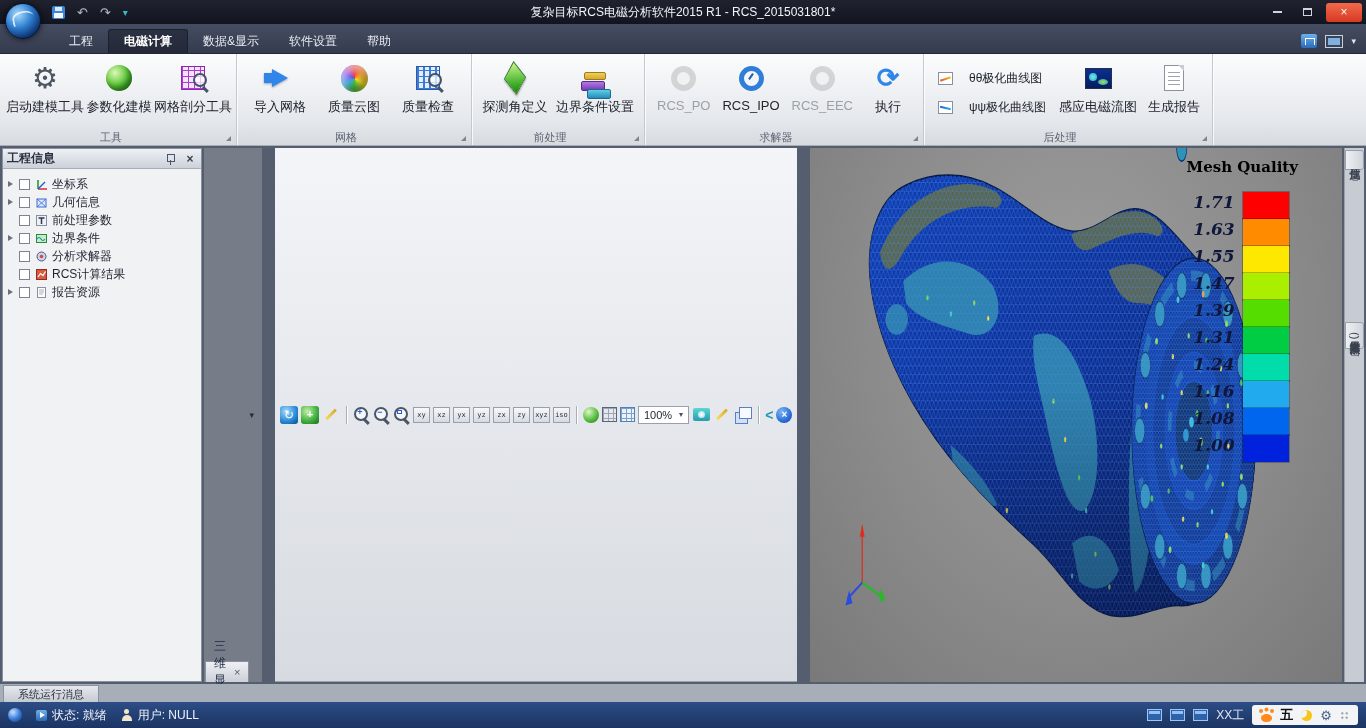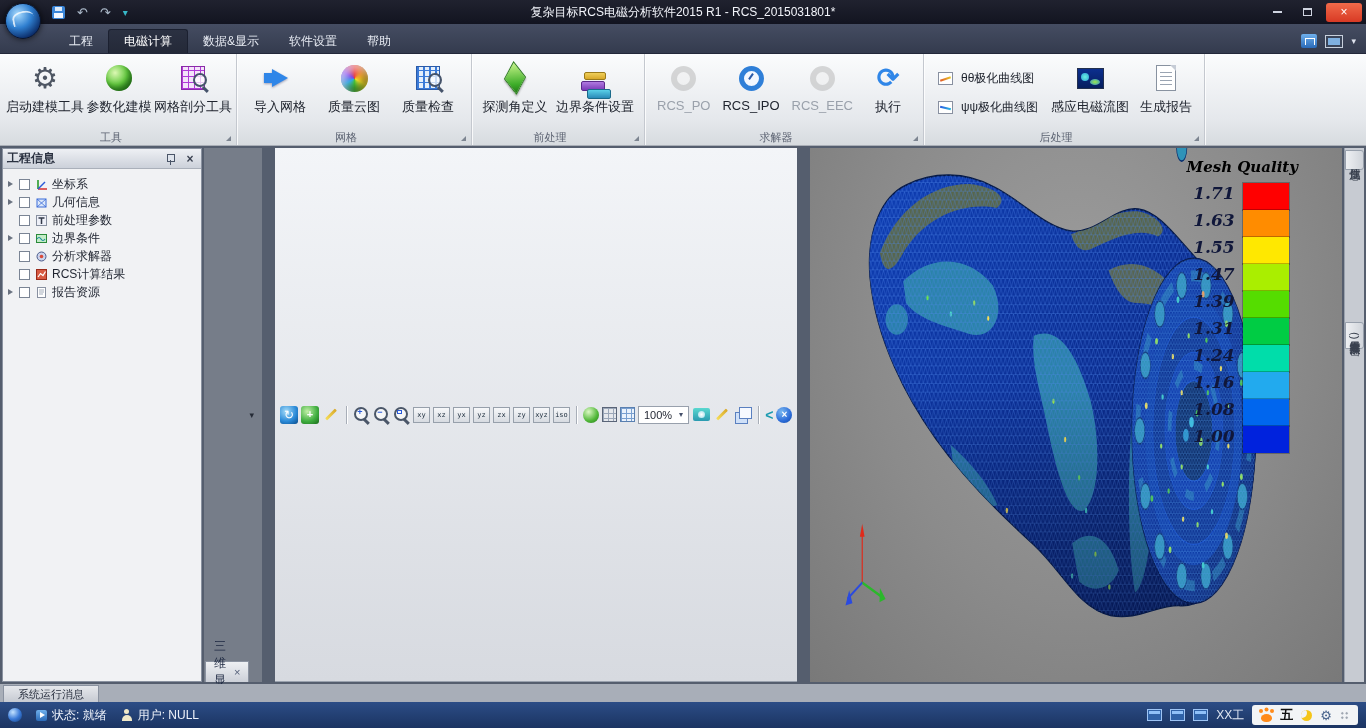--- a/index.html
+++ b/index.html
@@ -22,21 +22,21 @@
   .win-controls { margin-left:auto; display:flex; align-items:center; height:100%; z-index:60; }
   .win-btn { width:30px; height:100%; display:flex; align-items:center; justify-content:center; color:#cfd4e0; font-size:12px; }
   .win-min-glyph { width:9px; height:2px; background:#cfd4e0; }
   .win-max-glyph { width:9px; height:8px; border:1px solid #cfd4e0; border-top-width:2px; }
   .win-btn.close { background:linear-gradient(#f06a4a,#d83a24); border-radius:3px; width:36px; height:19px; margin:0 4px; color:#fff; font-size:12px; }
 
   
   .menubar { flex:0 0 30px; background:linear-gradient(#454d62,#343b4e); display:flex; align-items:flex-end; position:relative; border-bottom:1px solid #23283a; }
   .menu-tabs { display:flex; margin-left:54px; height:24px; }
   .menu-tab { padding:0 15px; display:flex; align-items:center; color:#e6eaf2; font-size:12px; cursor:default; }
-  .menu-tab.active { background:linear-gradient(#2b3142,#242938); border:1px solid #1b2030; border-bottom:none; border-radius:3px 3px 0 0; color:#fff; }
+  .menu-tab.active { background:linear-gradient(#2b3142,#242938); border:1px solid #1b2030; border-bottom:none; border-radius:3px 3px 0 0; color:#fff;font-weight:bold; }
   .menu-right { margin-left:auto; display:flex; align-items:center; gap:8px; padding:0 10px 5px 0; }
   .mi-panel { width:16px; height:14px; background:linear-gradient(#6fb0ec,#2a6ab8); border-radius:2px; position:relative; }
   .mi-panel::after { content:""; position:absolute; left:4px; top:4px; width:8px; height:6px; border:1px solid #fff; border-bottom:none; }
   .mi-display { width:18px; height:13px; border:1px solid #c8d0dc; background:#3a4458; position:relative; }
   .mi-display::after { content:""; position:absolute; left:2px; top:2px; right:2px; bottom:2px; background:#7fb0e0; }
   .menu-right .dd { color:#dfe4ee; font-size:9px; }
 
   
   .ribbon { flex:0 0 92px; background:linear-gradient(#fbfcfd,#e5e8ec 72%,#d7dbdf); border-bottom:1px solid #a9aeb6; display:flex; padding:0 2px; }
   .rgroup { position:relative; display:flex; align-items:flex-start; padding:3px 6px 15px 6px; border-right:1px solid #c4c8cf; box-shadow:1px 0 0 rgba(255,255,255,.8); }
@@ -73,21 +73,21 @@
   .ic-chart::before { content:""; position:absolute; left:1px; right:1px; top:5px; height:2px; background:linear-gradient(90deg,#e05a2a,#e8c82a); transform:rotate(-18deg); }
   .ic-chart.psi::before { background:linear-gradient(90deg,#2a5ae0,#2ab8e0); transform:rotate(14deg); }
   .ic-currentmap { width:27px; height:21px; background:linear-gradient(#0c2f8e,#051d5e); border:1px solid #23304e; position:relative; }
   .ic-currentmap::before { content:""; position:absolute; left:3px; top:4px; width:8px; height:8px; border-radius:50%; background:radial-gradient(#6af0e0,#2aa0d8); }
   .ic-currentmap::after { content:""; position:absolute; right:3px; bottom:3px; width:10px; height:6px; border-radius:50%; background:radial-gradient(#9ae84a,#2a8ad8); }
   .ic-report { width:20px; height:26px; background:#fff; border:1px solid #8892a0; position:relative; }
   .ic-report::before { content:""; position:absolute; left:3px; top:5px; width:12px; height:14px;
     background:repeating-linear-gradient(0deg,#9aa4b2 0 1px,transparent 1px 4px); }
   .ic-report::after { content:""; position:absolute; right:-1px; top:-1px; border-left:6px solid transparent; border-top:6px solid #c6ccd6; }
   .stackcol { display:flex; flex-direction:column; justify-content:center; gap:8px; height:72px; padding:0 4px; }
-  .smallbtn { display:flex; align-items:center; gap:8px; padding:2px 4px; border-radius:3px;text-align:right; }
+  .smallbtn { display:flex; align-items:center; gap:16px; padding:2px 4px; border-radius:3px;text-align:right; }
   .smallbtn .slabel { font-size:12px; color:#20252f; white-space:nowrap; }
 
   
   .content { flex:1 1 auto; display:flex; gap:2px; padding:2px; background:#555e6e; min-height:0; }
 
   .left-panel { flex:0 0 200px; background:#f1f2f4; border:1px solid #8a92a0; display:flex; flex-direction:column; }
   .panel-header { flex:0 0 20px; background:linear-gradient(#eef0f4,#ccd1da); border-bottom:1px solid #aab0ba; display:flex; align-items:center; padding:0 4px; font-size:12px; font-weight:bold; color:#2a3140; }
   .panel-header .sp { flex:1; }
   .pin-icon { width:10px; height:12px; position:relative; margin-right:8px; }
   .pin-icon::before { content:""; position:absolute; left:2px; top:1px; width:6px; height:6px; border:1.5px solid #4a5568; background:#dfe4ec; }
@@ -130,21 +130,21 @@
   .t-layers { width:16px; height:16px; position:relative; }
   .t-layers::before { content:""; position:absolute; left:0; top:5px; width:11px; height:10px; background:#cfe0f8; border:1px solid #5a80c0; }
   .t-layers::after { content:""; position:absolute; left:4px; top:0; width:11px; height:10px; background:#f6f9ff; border:1px solid #5a80c0; }
   .t-share { color:#1a9ab0; font-weight:bold; font-size:14px; line-height:1; }
   .t-close { width:16px; height:16px; border-radius:50%; background:radial-gradient(circle at 35% 30%, #7ab8f0, #2a6ad8 62%, #114a9a); color:#fff; font-size:10px; font-weight:bold; line-height:1; display:flex; align-items:center; justify-content:center; }
 
   .viewport { flex:1 1 auto; position:relative; background:radial-gradient(ellipse at 50% 32%, #9d9d9d 0%, #8b8b8b 55%, #797979 100%); overflow:hidden; min-height:0; }
   .viewport svg.model { position:absolute; inset:0; width:100%; height:100%; }
 
   .legend { position:absolute; top:10px; right:44px; }
-  .legend-title { font-family:"DejaVu Serif",serif; font-style:italic; font-weight:bold; font-size:15px; color:#000; text-align:center; margin-bottom:7px; }
+  .legend-title { font-family:"DejaVu Serif",serif; font-weight:bold; font-size:15px; color:#000; text-align:center; margin-bottom:16px; }
   .legend-row { display:flex; align-items:flex-start; height:27px; }
   .legend-val { width:56px; text-align:right; padding-right:8px; font-family:"DejaVu Serif",serif; font-style:italic; font-weight:bold; font-size:17px; color:#10173a; }
   .legend-swatch { width:46px; height:27px; outline:1px solid rgba(0,0,0,.25); }
 
   .right-strip { flex:0 0 18px; background:#c7cbd2; display:flex; flex-direction:column; align-items:center; border-left:1px solid #9aa2ae; }
   .vtab-side { writing-mode:vertical-rl; font-size:11px; color:#39404e; background:linear-gradient(90deg,#eef0f3,#d0d4da); border:1px solid #98a0ac; padding:9px 1px; border-radius:0 3px 3px 0; }
   .vtab-side.first { margin-top:2px; }
   .vtab-side.second { margin-top:152px; }
 
   

